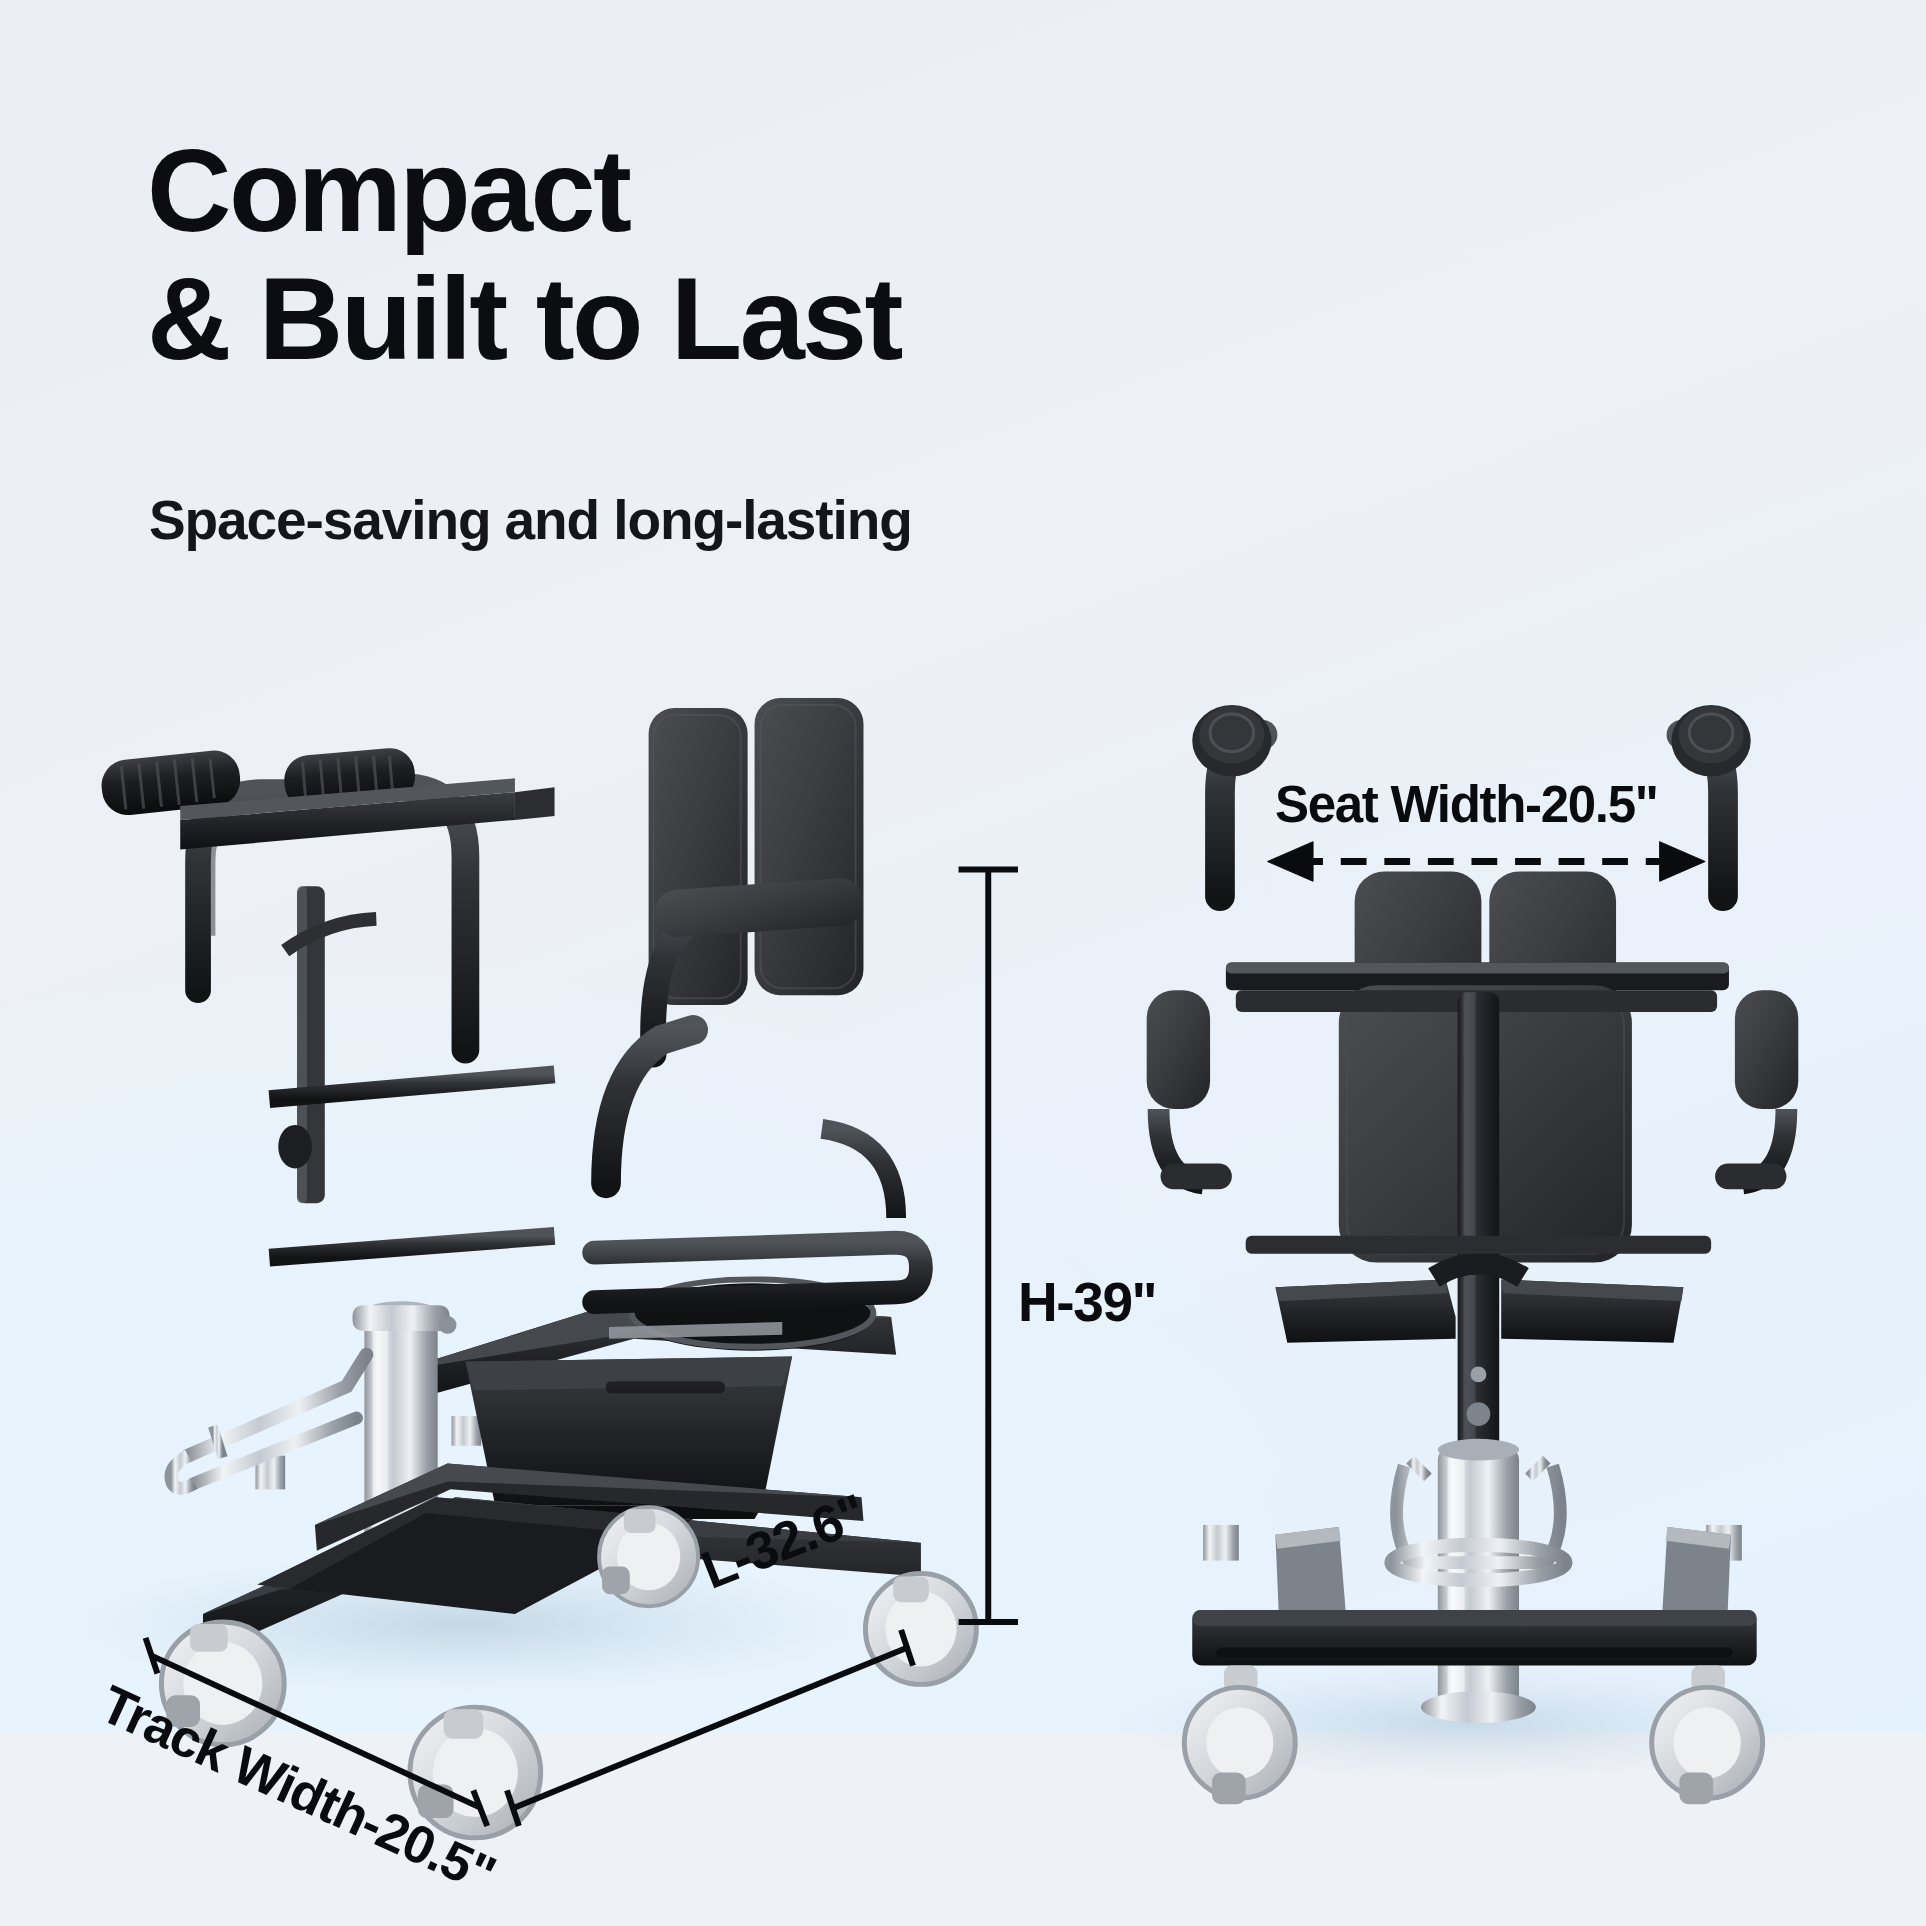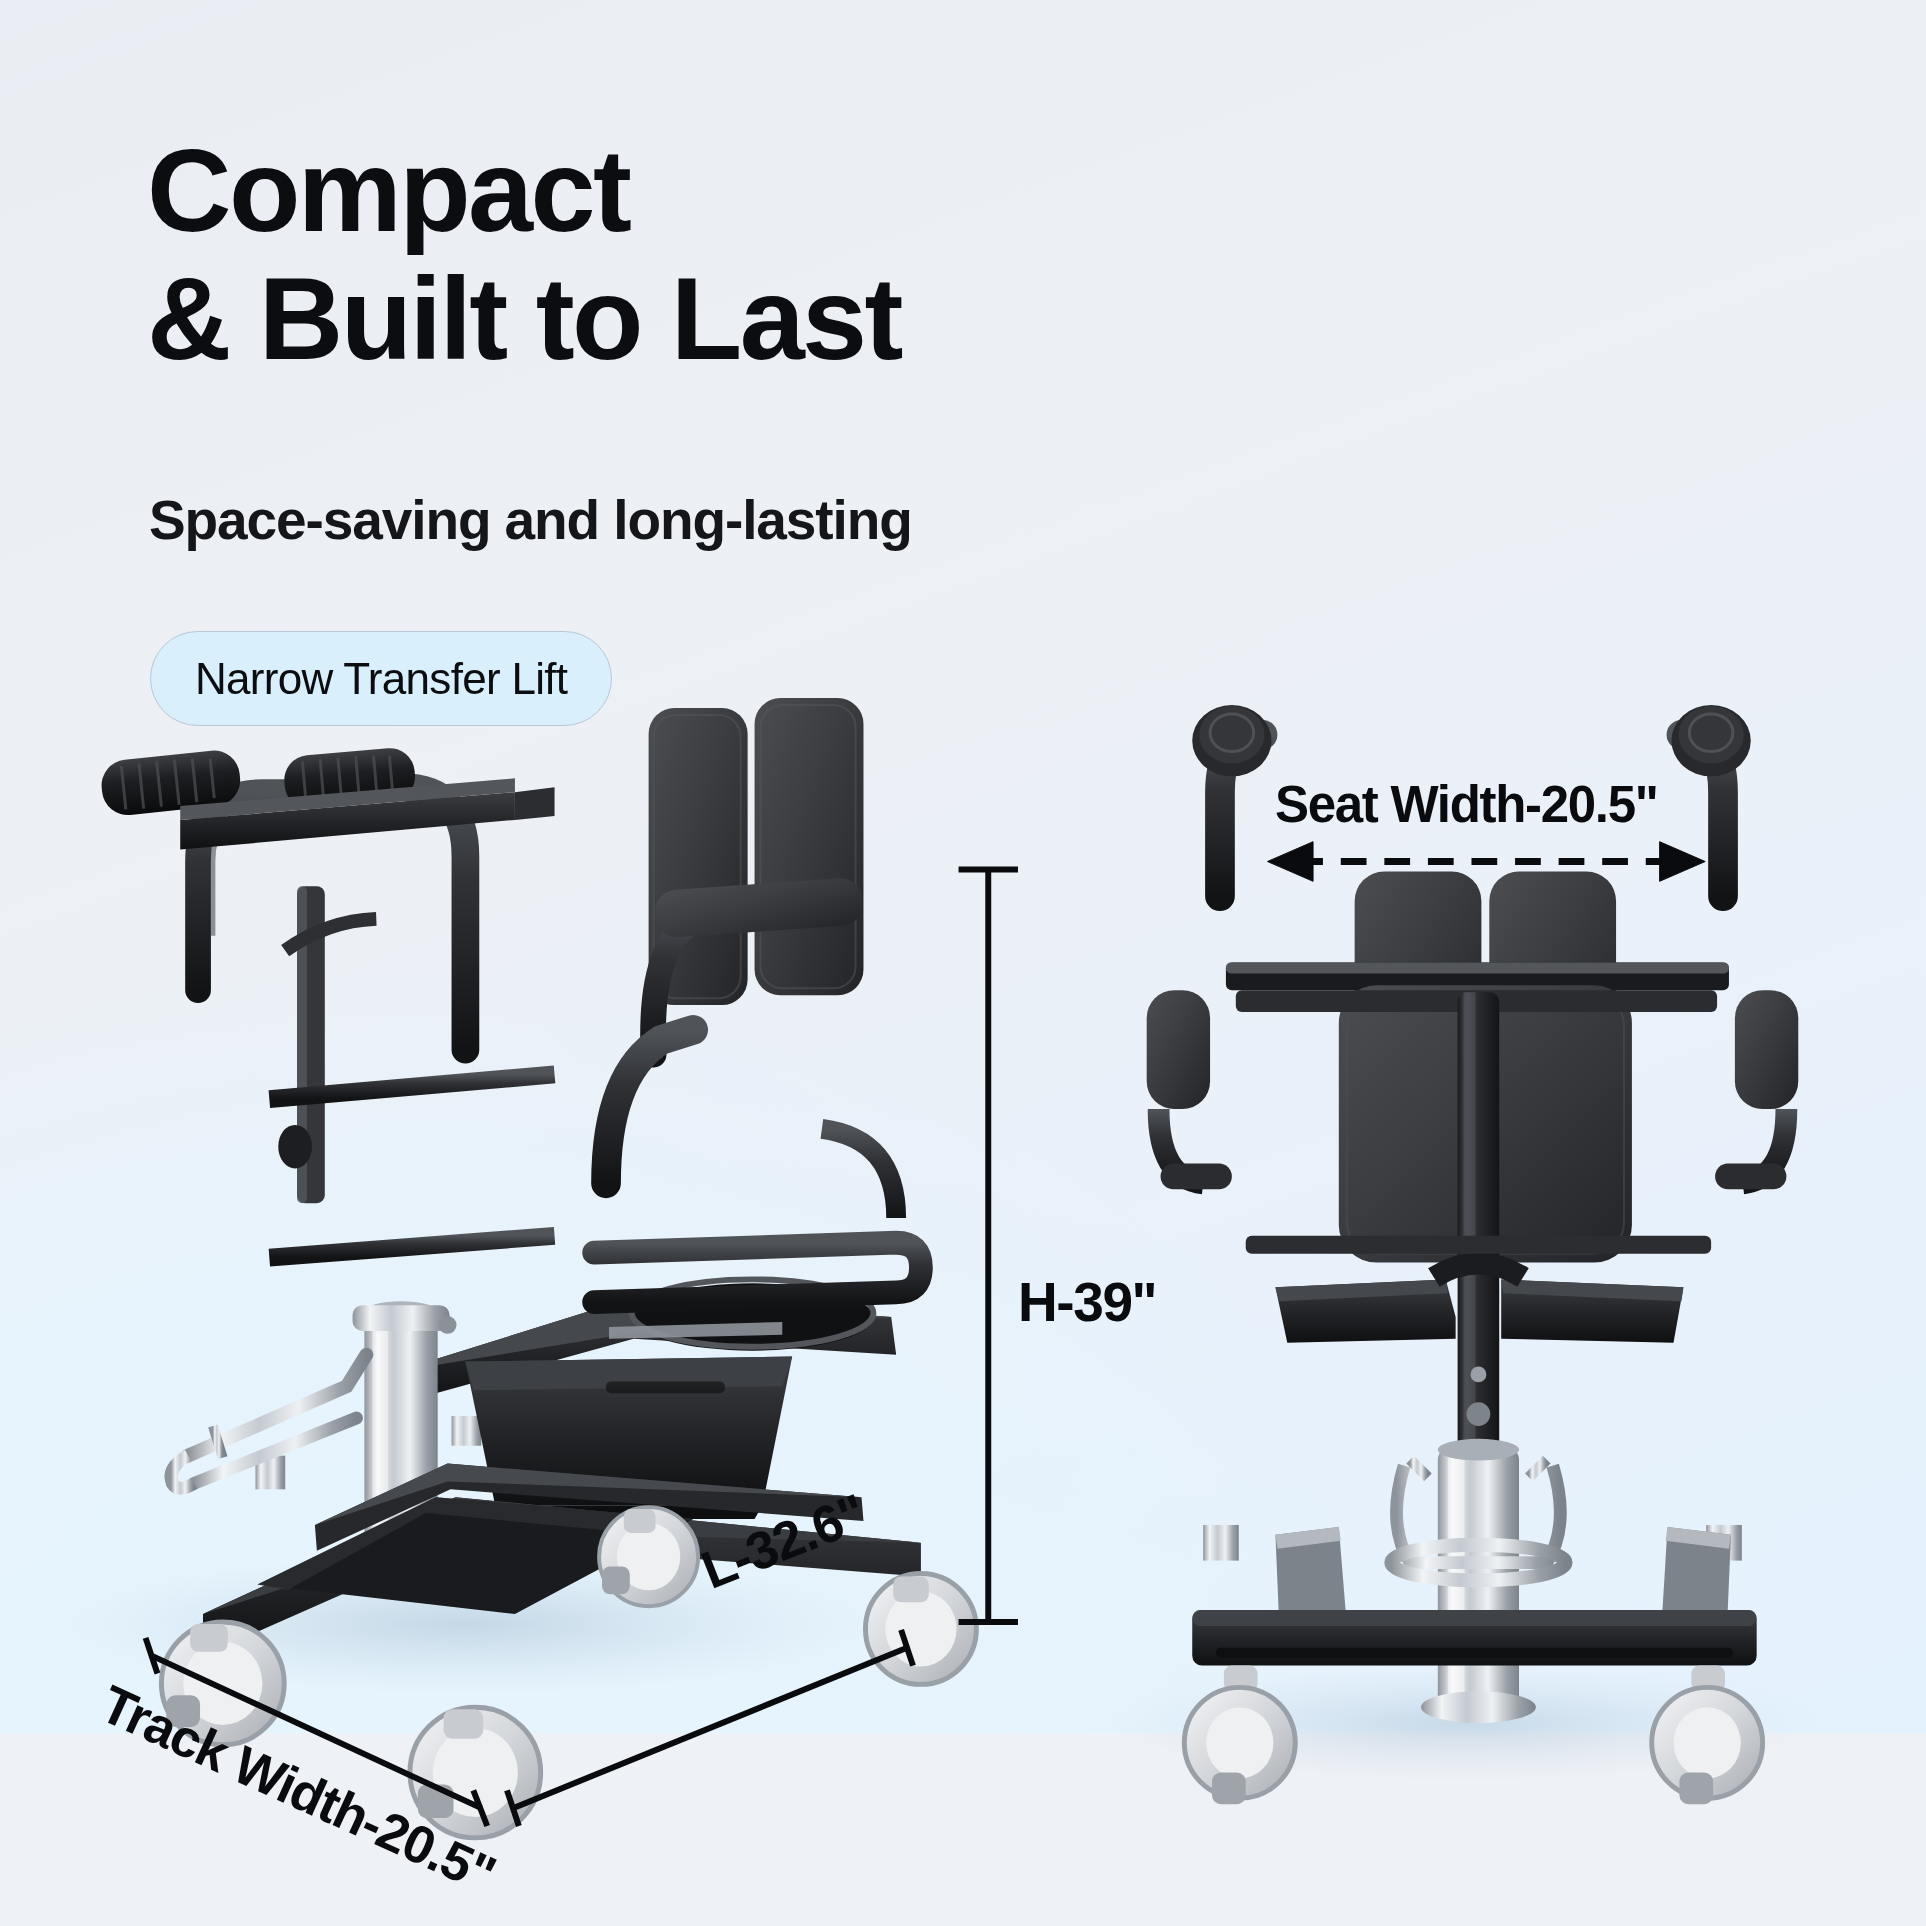--- a/index.html
+++ b/index.html
@@ -59,23 +59,20 @@
   .ovl{ position:absolute; left:0; top:0; pointer-events:none; }
 </style>
 </head>
 <body>
 
 <div id="stage">
 
   <div class="headline">Compact
 &amp; Built to Last</div>
   <div class="subhead">Space-saving and long-lasting</div>
-  <div class="badge">
-    <span>Narrow Transfer Lift</span>
-  </div>
 
   <svg class="ovl" width="1927" height="1927" viewBox="0 0 1946 1946" aria-hidden="true">
     <defs>
       <linearGradient id="tube" x1="0" y1="0" x2="1" y2="0">
         <stop offset="0%" stop-color="#17181b"></stop>
         <stop offset="22%" stop-color="#4a4d52"></stop>
         <stop offset="48%" stop-color="#2a2c30"></stop>
         <stop offset="100%" stop-color="#131416"></stop>
       </linearGradient>
       <linearGradient id="tubeH" x1="0" y1="0" x2="0" y2="1">

